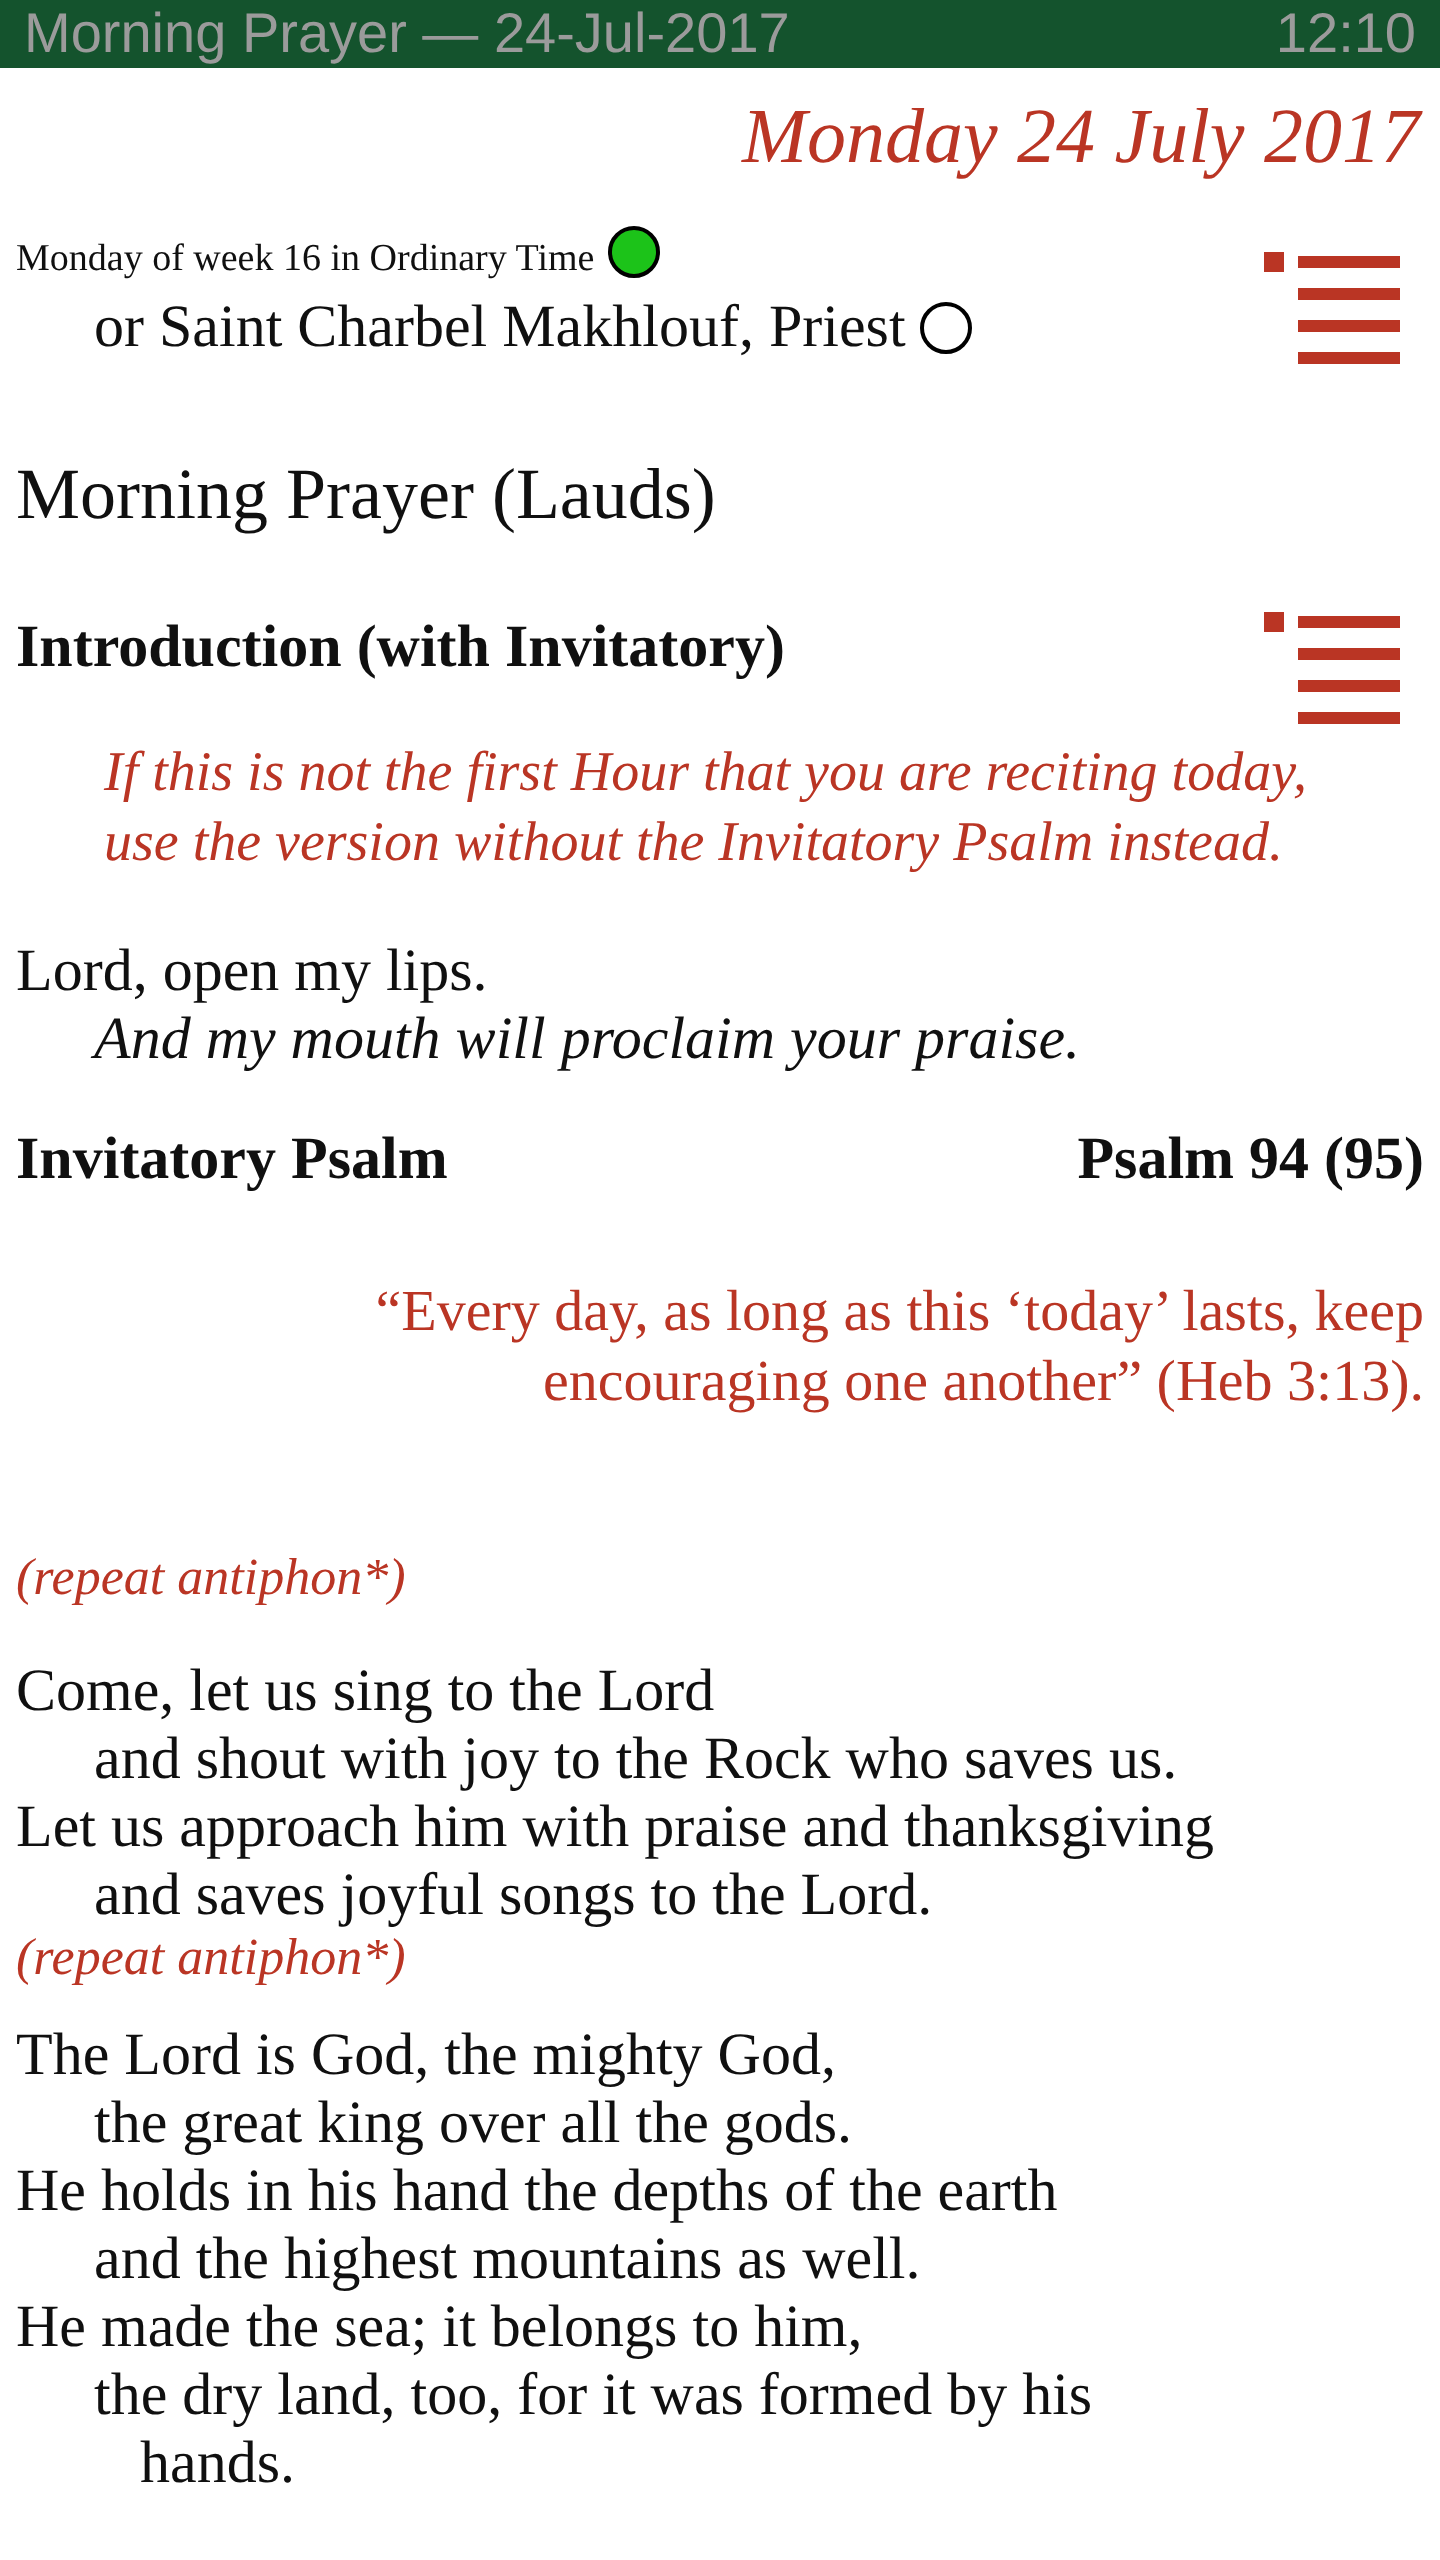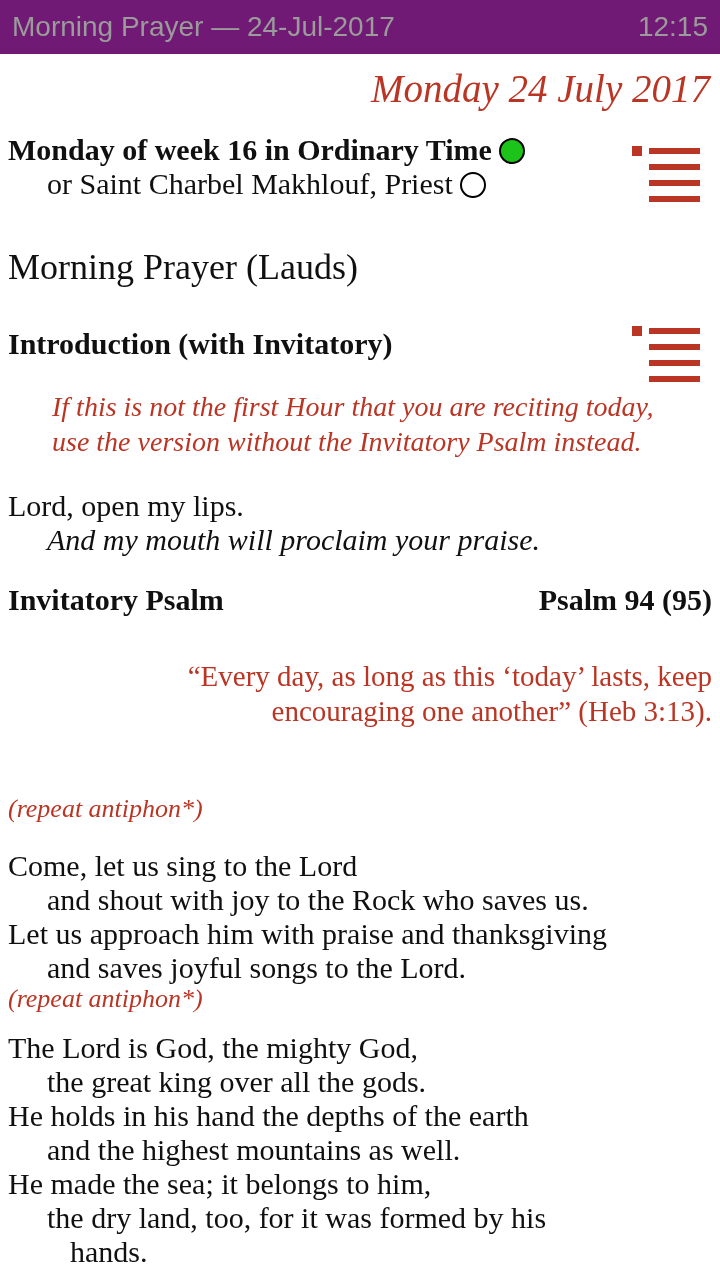--- a/index.html
+++ b/index.html
@@ -8,35 +8,35 @@
     --status-gray:#9b9b9b;
   }
   *{box-sizing:border-box;}
   html,body{margin:0;padding:0;}
   body{
     width:720px;height:1280px;overflow:hidden;background:#ffffff;
     font-family:"Liberation Serif",serif;color:#101010;
   }
   
   .statusbar{
-    height:54px;background:#701a75;
+    height:34px;background:#14532d;
     display:flex;justify-content:space-between;align-items:center;
     padding:0 12px;
     font-family:"Liberation Sans",sans-serif;
     font-size:28px;color:var(--status-gray);
   }
   
   #content{padding:0 8px;position:relative;}
   .date{
     text-align:right;margin-top:17px;padding-right:2px;
     font-style:italic;font-size:39px;line-height:35px;color:var(--red);
     white-space:nowrap;
   }
   .feast{margin-top:27px;position:relative;}
-  .feast-primary{font-weight:bold;font-size:30px;line-height:34px;white-space:nowrap;}
+  .feast-primary{font-weight:normal;font-size:19px;line-height:34px;white-space:nowrap;}
   .feast-alt{font-size:30px;line-height:34px;padding-left:39px;white-space:nowrap;}
   .dot{
     display:inline-block;width:26px;height:26px;border-radius:50%;
     border:2px solid #000;vertical-align:-4px;margin-left:7px;
   }
   .dot.green{background:var(--green);}
   .dot.white{background:#ffffff;}
   
   .menu-icon{position:absolute;width:68px;height:56px;cursor:pointer;}
   .menu-icon i{position:absolute;background:var(--red);display:block;}
@@ -72,21 +72,21 @@
   .stanza2{margin-top:18px;}
   .vline{padding-left:62px;text-indent:-62px;white-space:nowrap;}
   .vline.ind{text-indent:-23px;}
   .vline.wrap{text-indent:0;}
 </style>
 </head>
 <body>
 
 <div class="statusbar">
   <span>Morning Prayer — 24-Jul-2017</span>
-  <span>12:15</span>
+  <span>12:10</span>
 </div>
 
 <div id="content">
 
   <div class="date">Monday 24 July 2017</div>
 
   <div class="feast">
     <div class="feast-primary"><span>Monday of week 16 in Ordinary Time</span><span class="dot green"></span></div>
     <div class="feast-alt"><span>or Saint Charbel Makhlouf, Priest</span><span class="dot white"></span></div>
     <div class="menu-icon icon-feast">

